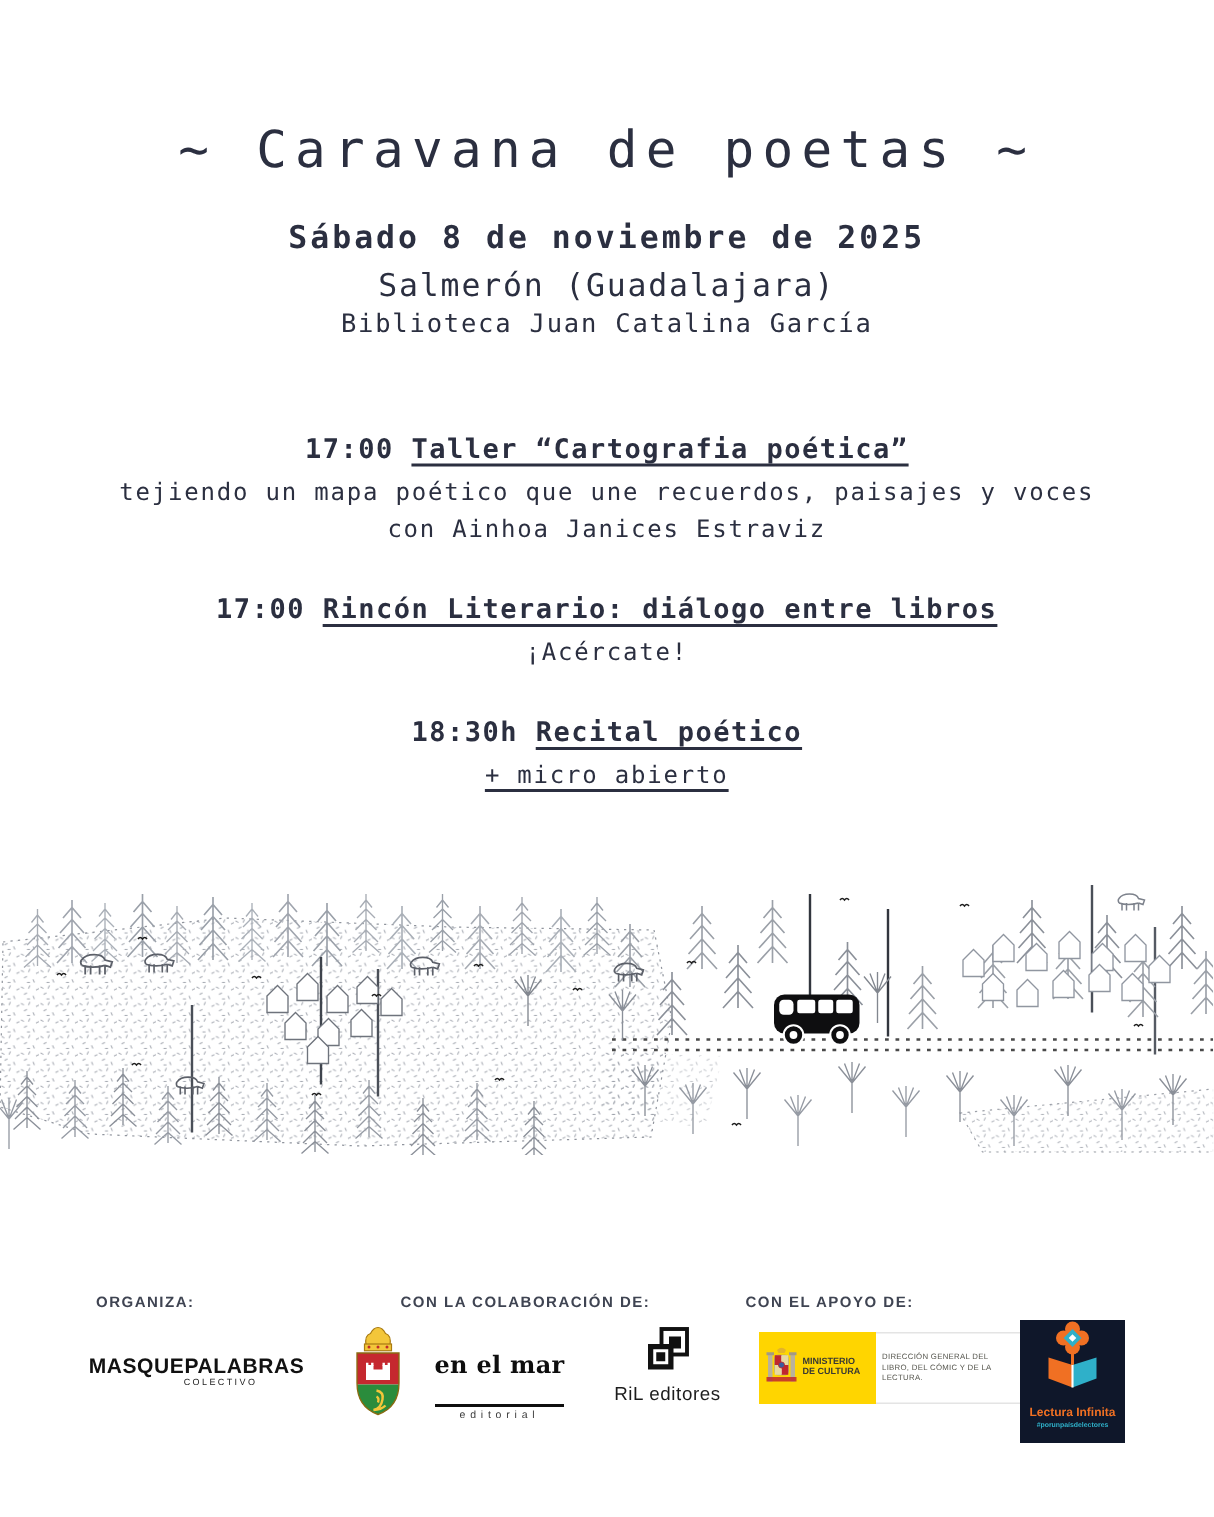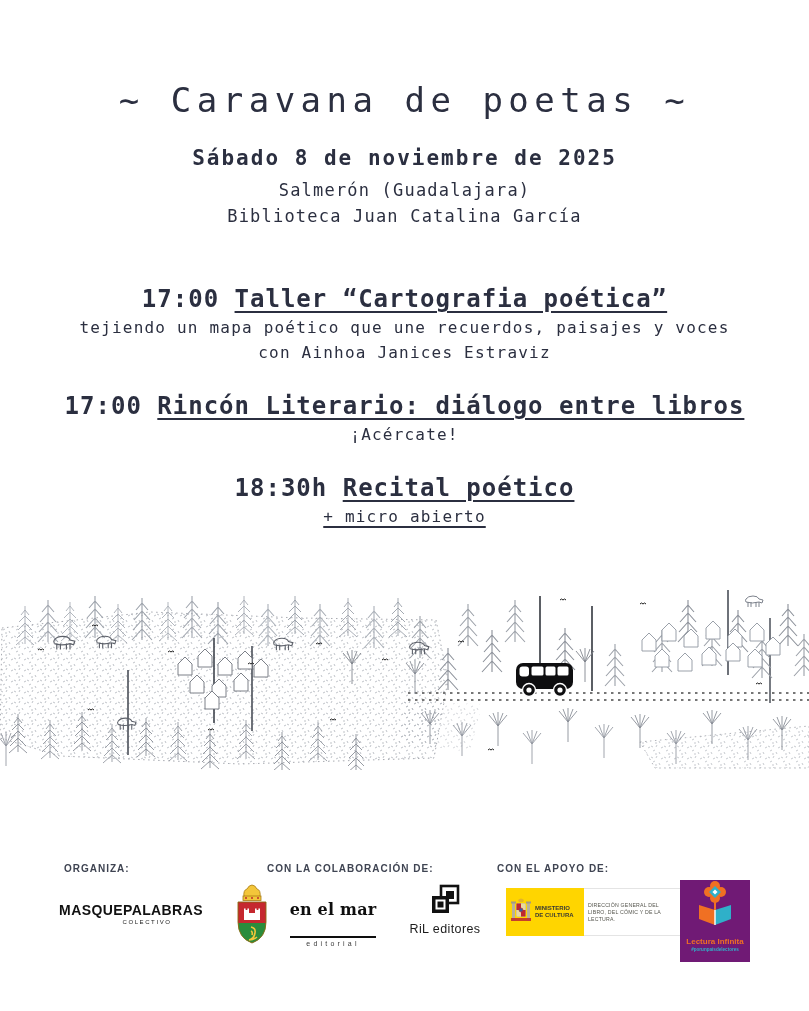--- a/index.html
+++ b/index.html
@@ -1,26 +1,26 @@
 <!DOCTYPE html>
 <html><head>
 <meta charset="utf-8">
 <style>
   html,body{margin:0;padding:0;background:#ffffff;}
   .poster{position:relative;width:809px;height:1011px;background:#ffffff;overflow:hidden;
           font-family:"DejaVu Sans Mono", monospace;color:#2b2f40;}
   .textcol{position:absolute;top:0;left:0;right:0;text-align:center;}
   .title{margin:0;padding-top:80px;font-size:34px;font-weight:normal;letter-spacing:5.5px;line-height:40px;}
   .date{margin-top:27px;font-size:21px;font-weight:bold;letter-spacing:2px;line-height:22px;}
-  .loc{margin-top:8px;font-size:17px;letter-spacing:1.2px;line-height:26px;}
+  .loc{margin-top:8px;font-size:21px;letter-spacing:1.2px;line-height:26px;}
   .venue{font-size:17px;letter-spacing:1.2px;line-height:26px;}
   .events{margin-top:58px;}
   .event{margin-top:0;}
   .event + .event{margin-top:29px;text-align:center;}
-  .event-head{margin:0 0 3px 0;font-size:24px;font-weight:bold;letter-spacing:1px;line-height:25px;}
+  .event-head{margin:0 0 3px 0;font-size:18px;font-weight:bold;letter-spacing:1px;line-height:25px;}
   .event-line{margin:0;font-size:16px;letter-spacing:1.2px;line-height:25px;}
   .u{text-decoration:underline;text-underline-offset:4px;text-decoration-thickness:1.5px;}
   
   .illus{position:absolute;top:590px;left:0;width:809px;height:180px;overflow:hidden;}
   .illus svg{display:block;}
   
   .footer{position:absolute;top:856px;left:0;width:809px;height:130px;}
   .lbl{position:absolute;font-family:"Liberation Sans",sans-serif;font-size:10px;font-weight:600;
        letter-spacing:1px;color:#3f4452;}
   .lbl-organiza{left:64px;top:7px;}
@@ -37,21 +37,21 @@
   .enelmar-sub{font-family:"Liberation Sans",sans-serif;font-size:7px;letter-spacing:3.2px;color:#3a3a3a;margin-top:2px;}
   .ril{position:absolute;left:400px;top:28px;width:90px;text-align:center;}
   .ril-name{font-family:"Liberation Sans",sans-serif;font-size:12.5px;color:#1c1c1c;margin-top:2px;letter-spacing:0.4px;}
   .ministerio{position:absolute;left:506px;top:32px;display:flex;align-items:stretch;height:48px;}
   .min-yellow{background:#ffd500;width:78px;display:flex;align-items:center;padding:0 2px 0 4px;box-sizing:border-box;}
   .min-text{font-family:"Liberation Sans",sans-serif;font-size:6px;font-weight:bold;color:#3a3a33;
             line-height:7px;margin-left:3px;}
   .min-white{background:#ffffff;width:98px;border:1px solid #e4e4e4;border-left:none;box-sizing:border-box;
              display:flex;align-items:center;padding:2px 4px;}
   .min-dg{font-family:"Liberation Sans",sans-serif;font-size:5.2px;color:#55554d;line-height:7px;letter-spacing:0.2px;}
-  .lectura{position:absolute;left:680px;top:24px;width:70px;height:82px;background:#701a75;text-align:center;}
+  .lectura{position:absolute;left:680px;top:24px;width:70px;height:82px;background:#0f172a;text-align:center;}
   .li-name{font-family:"Liberation Sans",sans-serif;font-size:8px;font-weight:bold;color:#f07023;margin-top:1px;}
   .li-tag{font-family:"Liberation Sans",sans-serif;font-size:4.6px;font-weight:bold;color:#2fb0c9;margin-top:1px;}
 </style>
 </head>
 <body>
 
 <div class="poster">
 
   <div class="textcol">
     <h1 class="title">~ Caravana de poetas ~</h1>

